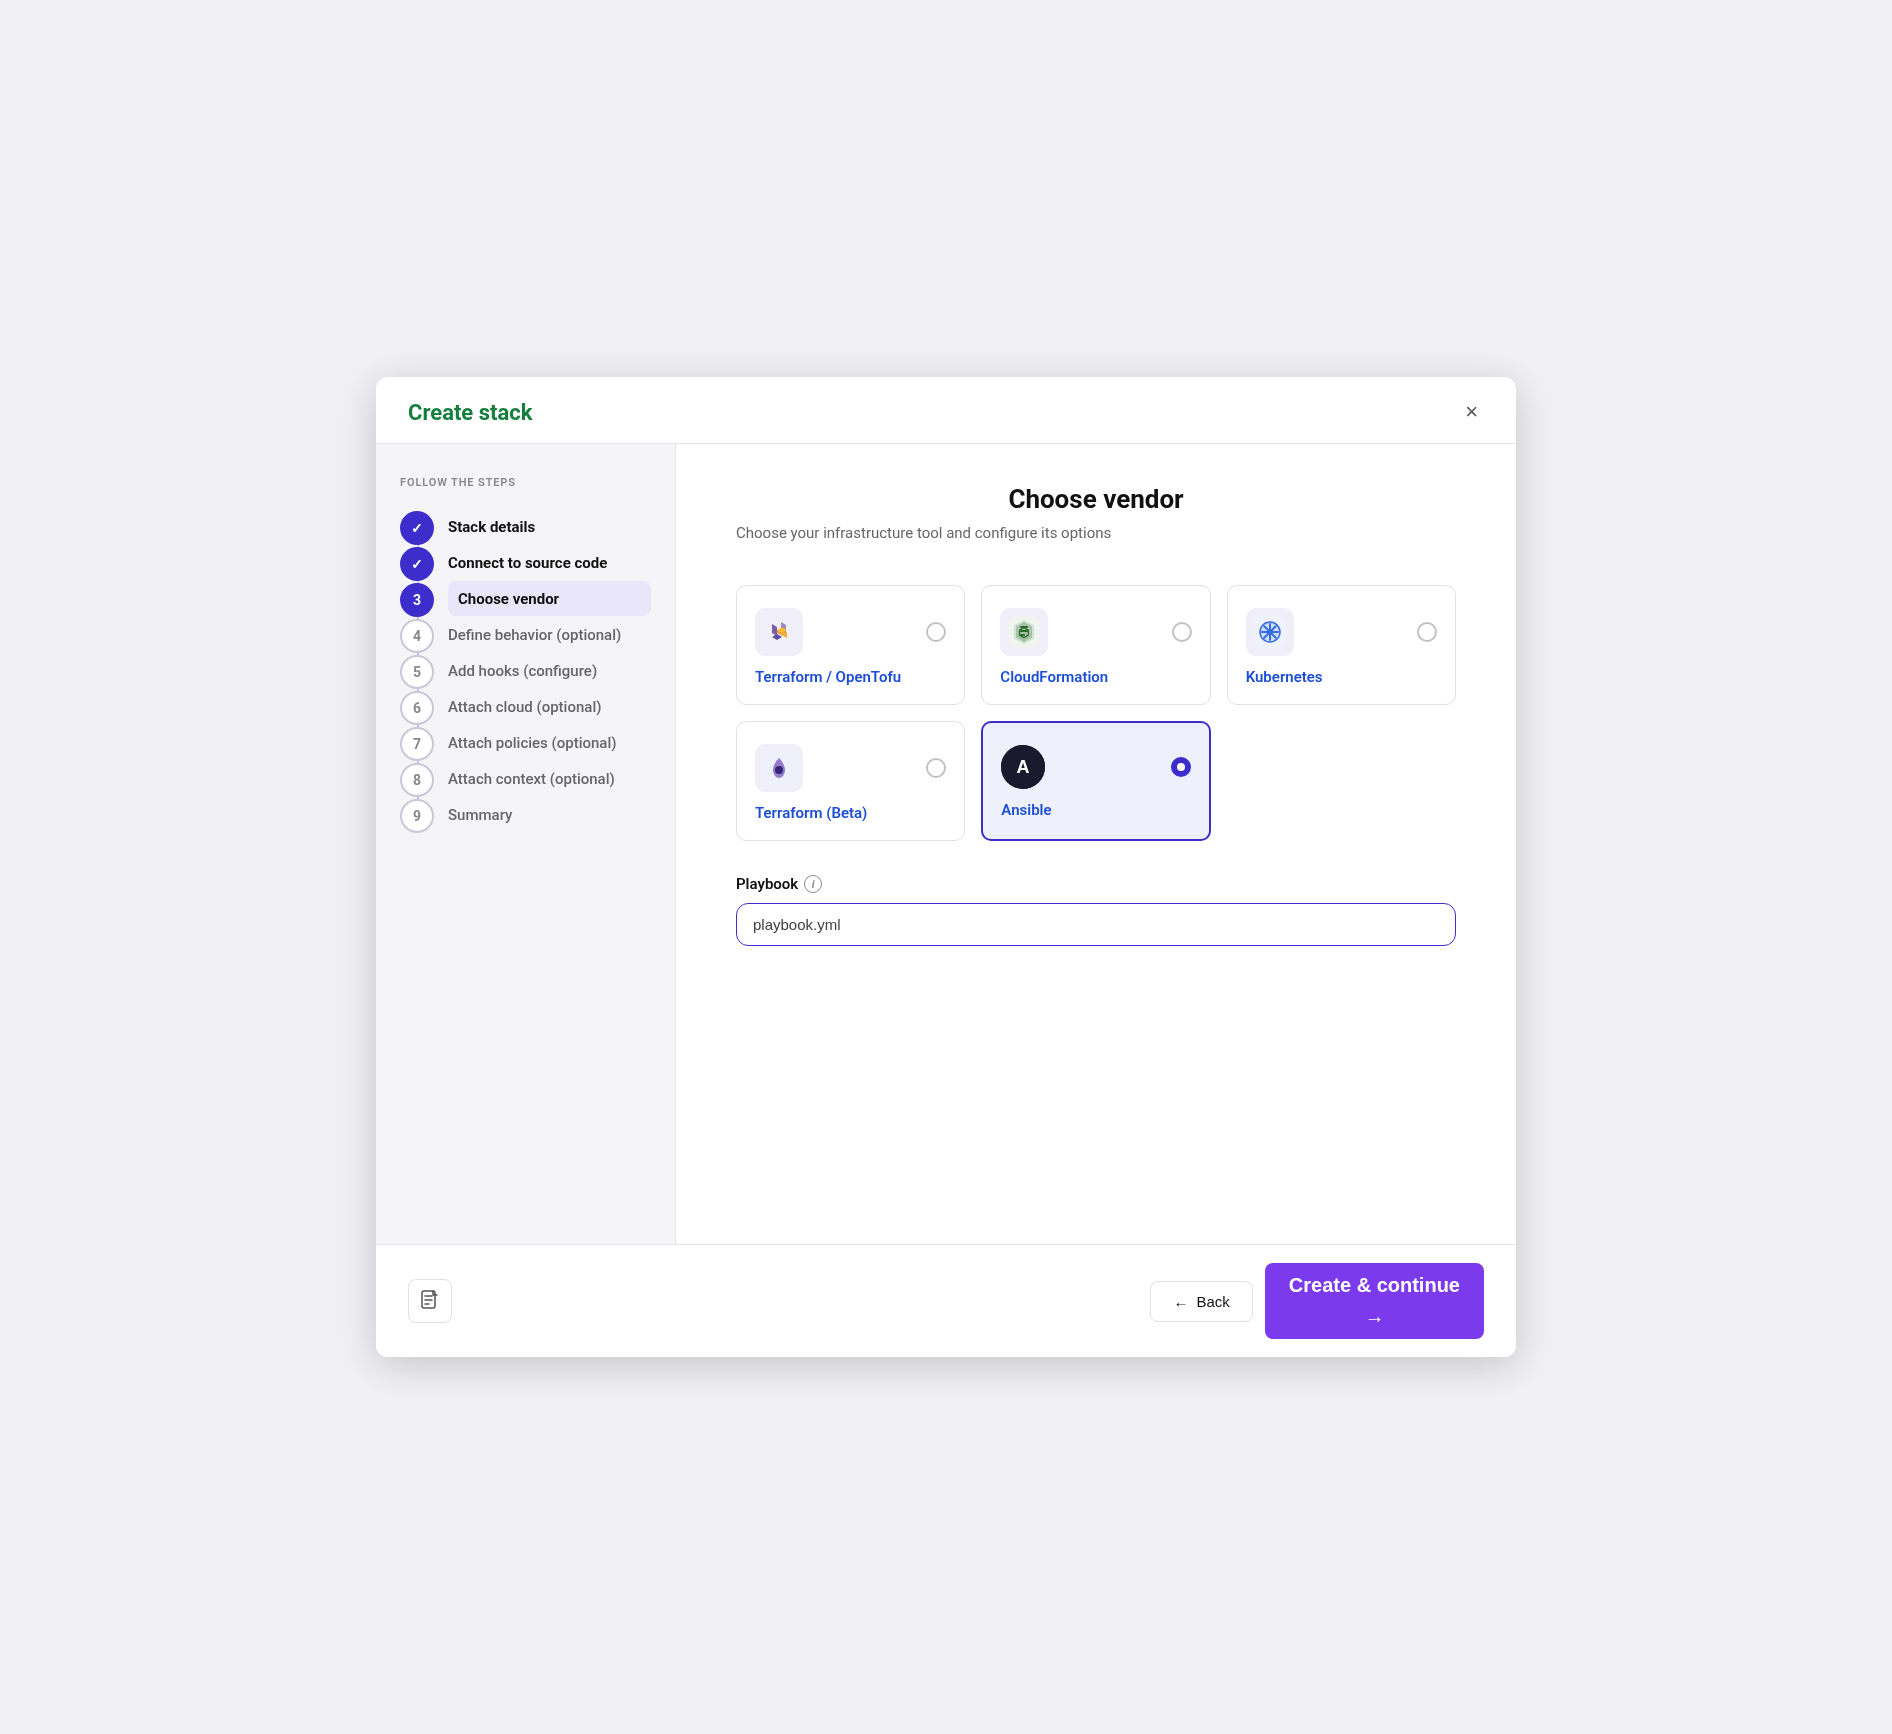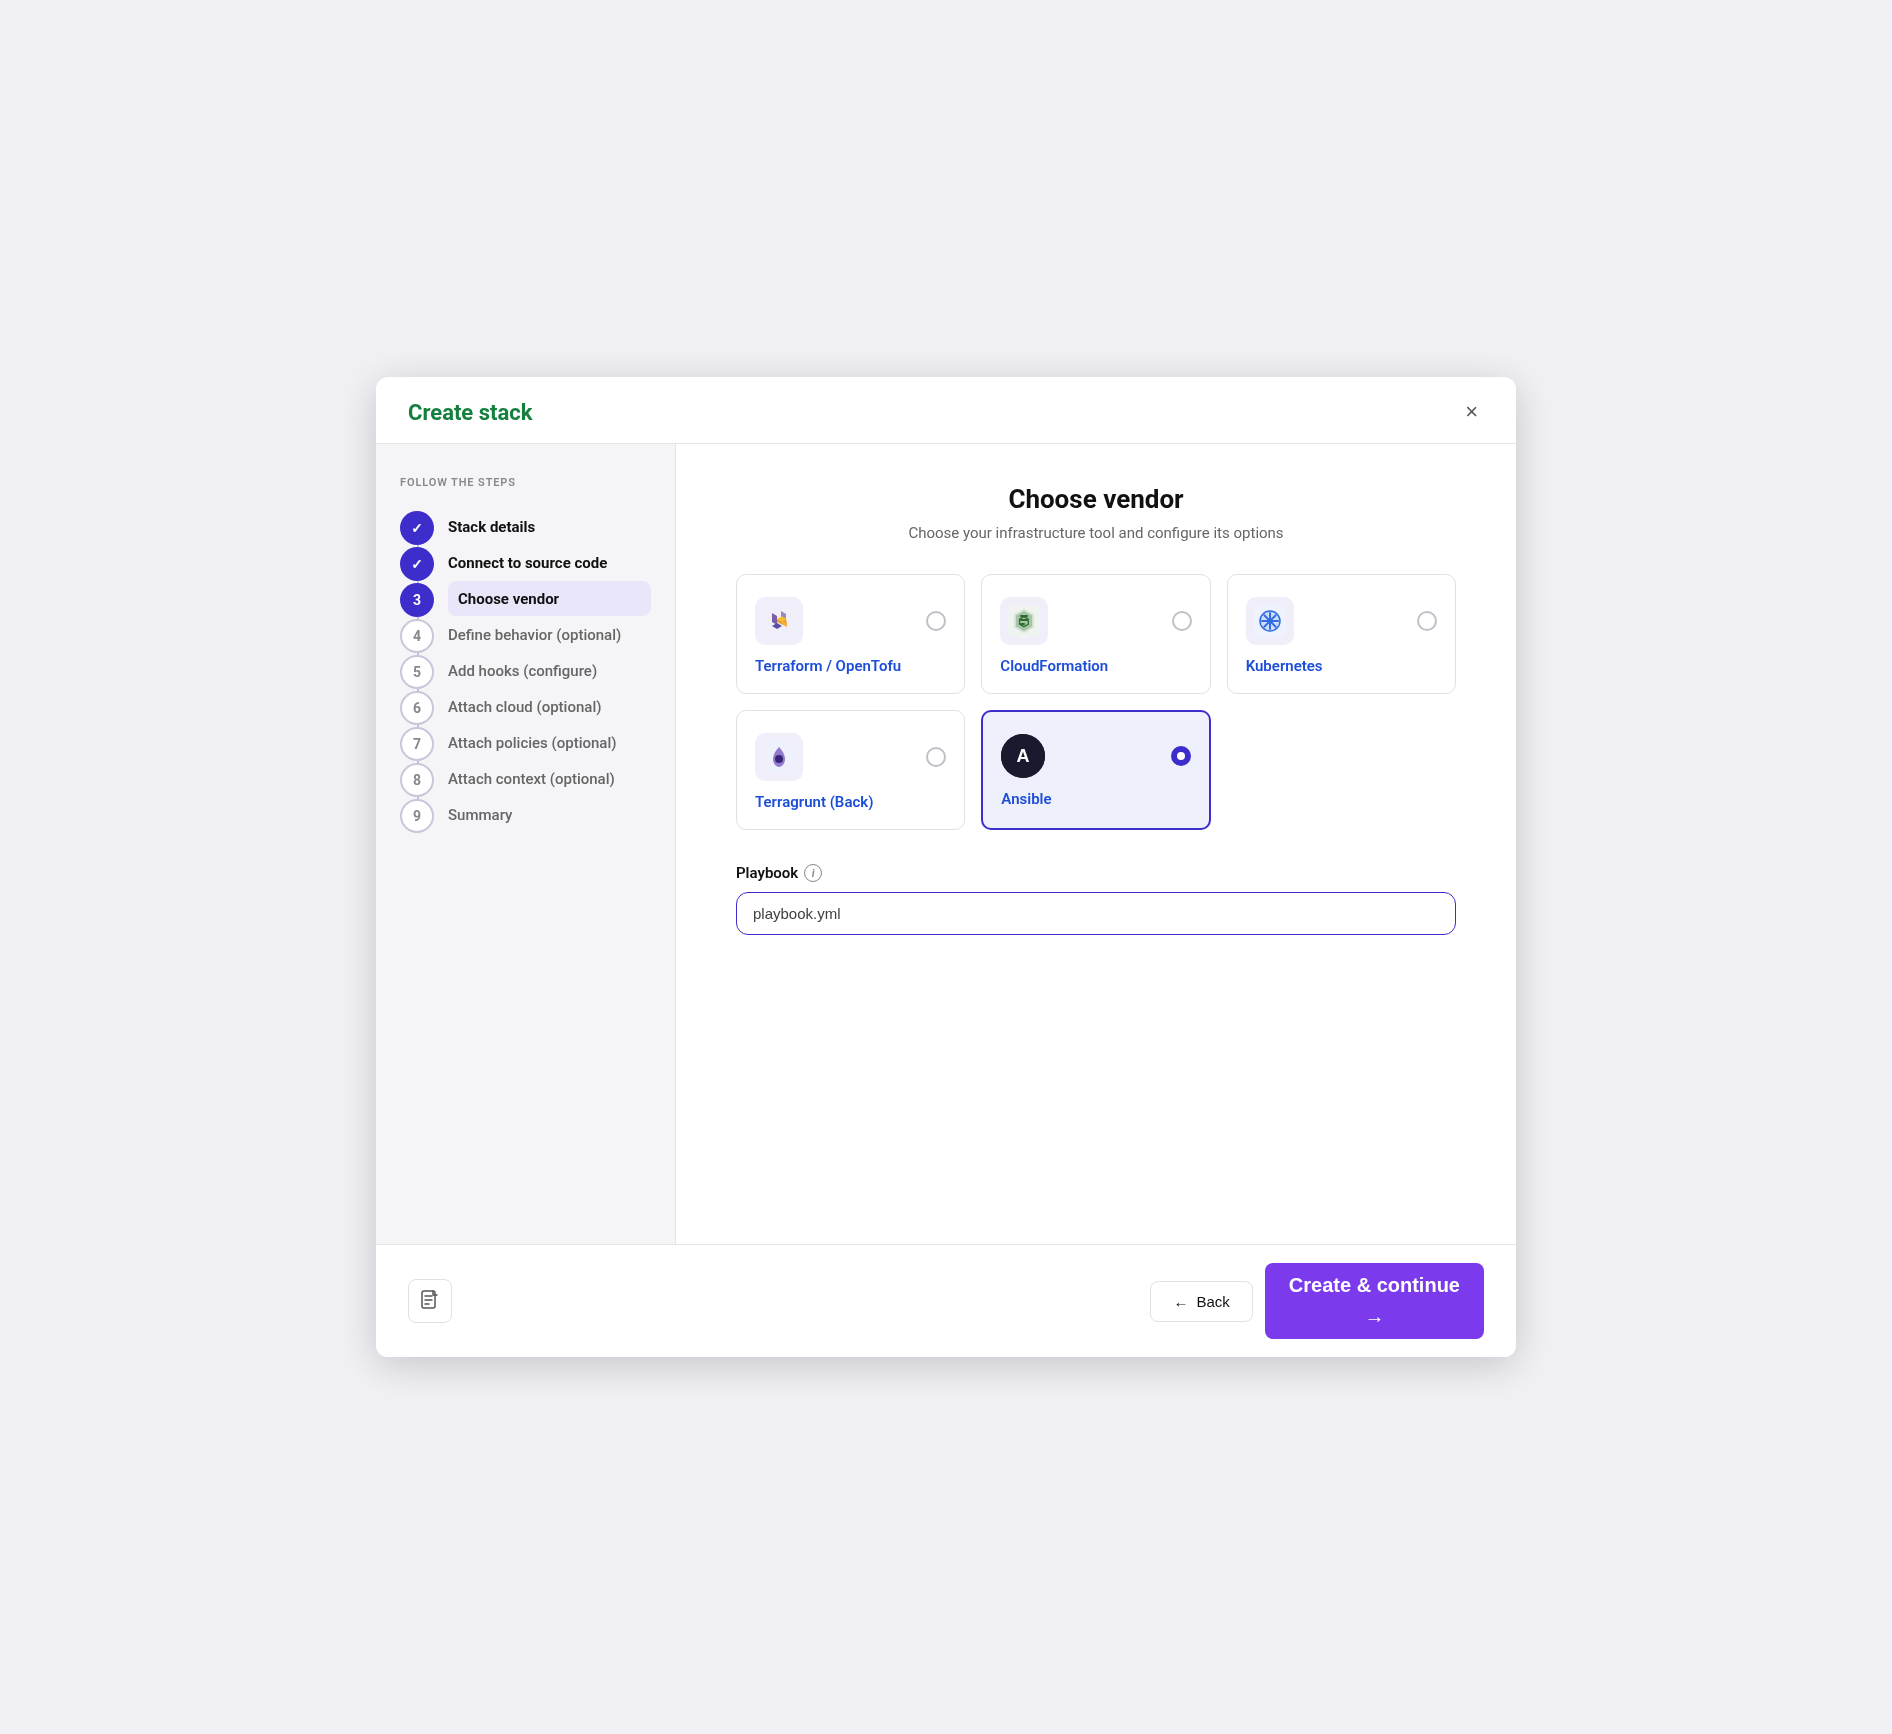--- a/index.html
+++ b/index.html
@@ -141,22 +141,22 @@
     .vendor-title {
       font-size: 26px;
       font-weight: 700;
       text-align: center;
       color: #111;
       margin-bottom: 10px;
     }
     .vendor-subtitle {
       font-size: 15px;
       color: #666;
-      text-align: center;
-      margin-bottom: 32px;
+      text-align: left;
+      margin-bottom: 43px;
     }
     .vendor-grid {
       display: grid;
       grid-template-columns: repeat(3, 1fr);
       gap: 16px;
       margin-bottom: 30px;
     }
     .vendor-card {
       border: 1.5px solid #e0e0e8;
       border-radius: 10px;
@@ -498,21 +498,21 @@
             <div class="vendor-icon">
               <svg width="32" height="32" viewBox="0 0 32 32" fill="none">
                 <rect width="32" height="32" rx="7" fill="#eef0fc"></rect>
 
                 <path d="M16 6 C16 6 10 12 10 18 C10 22 12.7 26 16 26 C19.3 26 22 22 22 18 C22 12 16 6 16 6Z" fill="#7c5cbf" opacity="0.8"></path>
                 <circle cx="16" cy="18" r="4" fill="#2d1b6e" opacity="0.9"></circle>
               </svg>
             </div>
             <div class="radio-circle"></div>
           </div>
-          <span class="vendor-name">Terragrunt (Back)</span>
+          <span class="vendor-name">Terraform (Beta)</span>
         </div>
 
         <div class="vendor-card selected">
           <div class="vendor-card-top">
             <div class="vendor-icon" style="background:#1a1a2e; border-radius:50%; width:44px; height:44px;">
               <svg width="44" height="44" viewBox="0 0 44 44" fill="none">
                 <circle cx="22" cy="22" r="22" fill="#1a1a2e"></circle>
                 <text x="22" y="28" text-anchor="middle" font-size="18" font-weight="bold" fill="white" font-family="sans-serif">A</text>
               </svg>
             </div>

